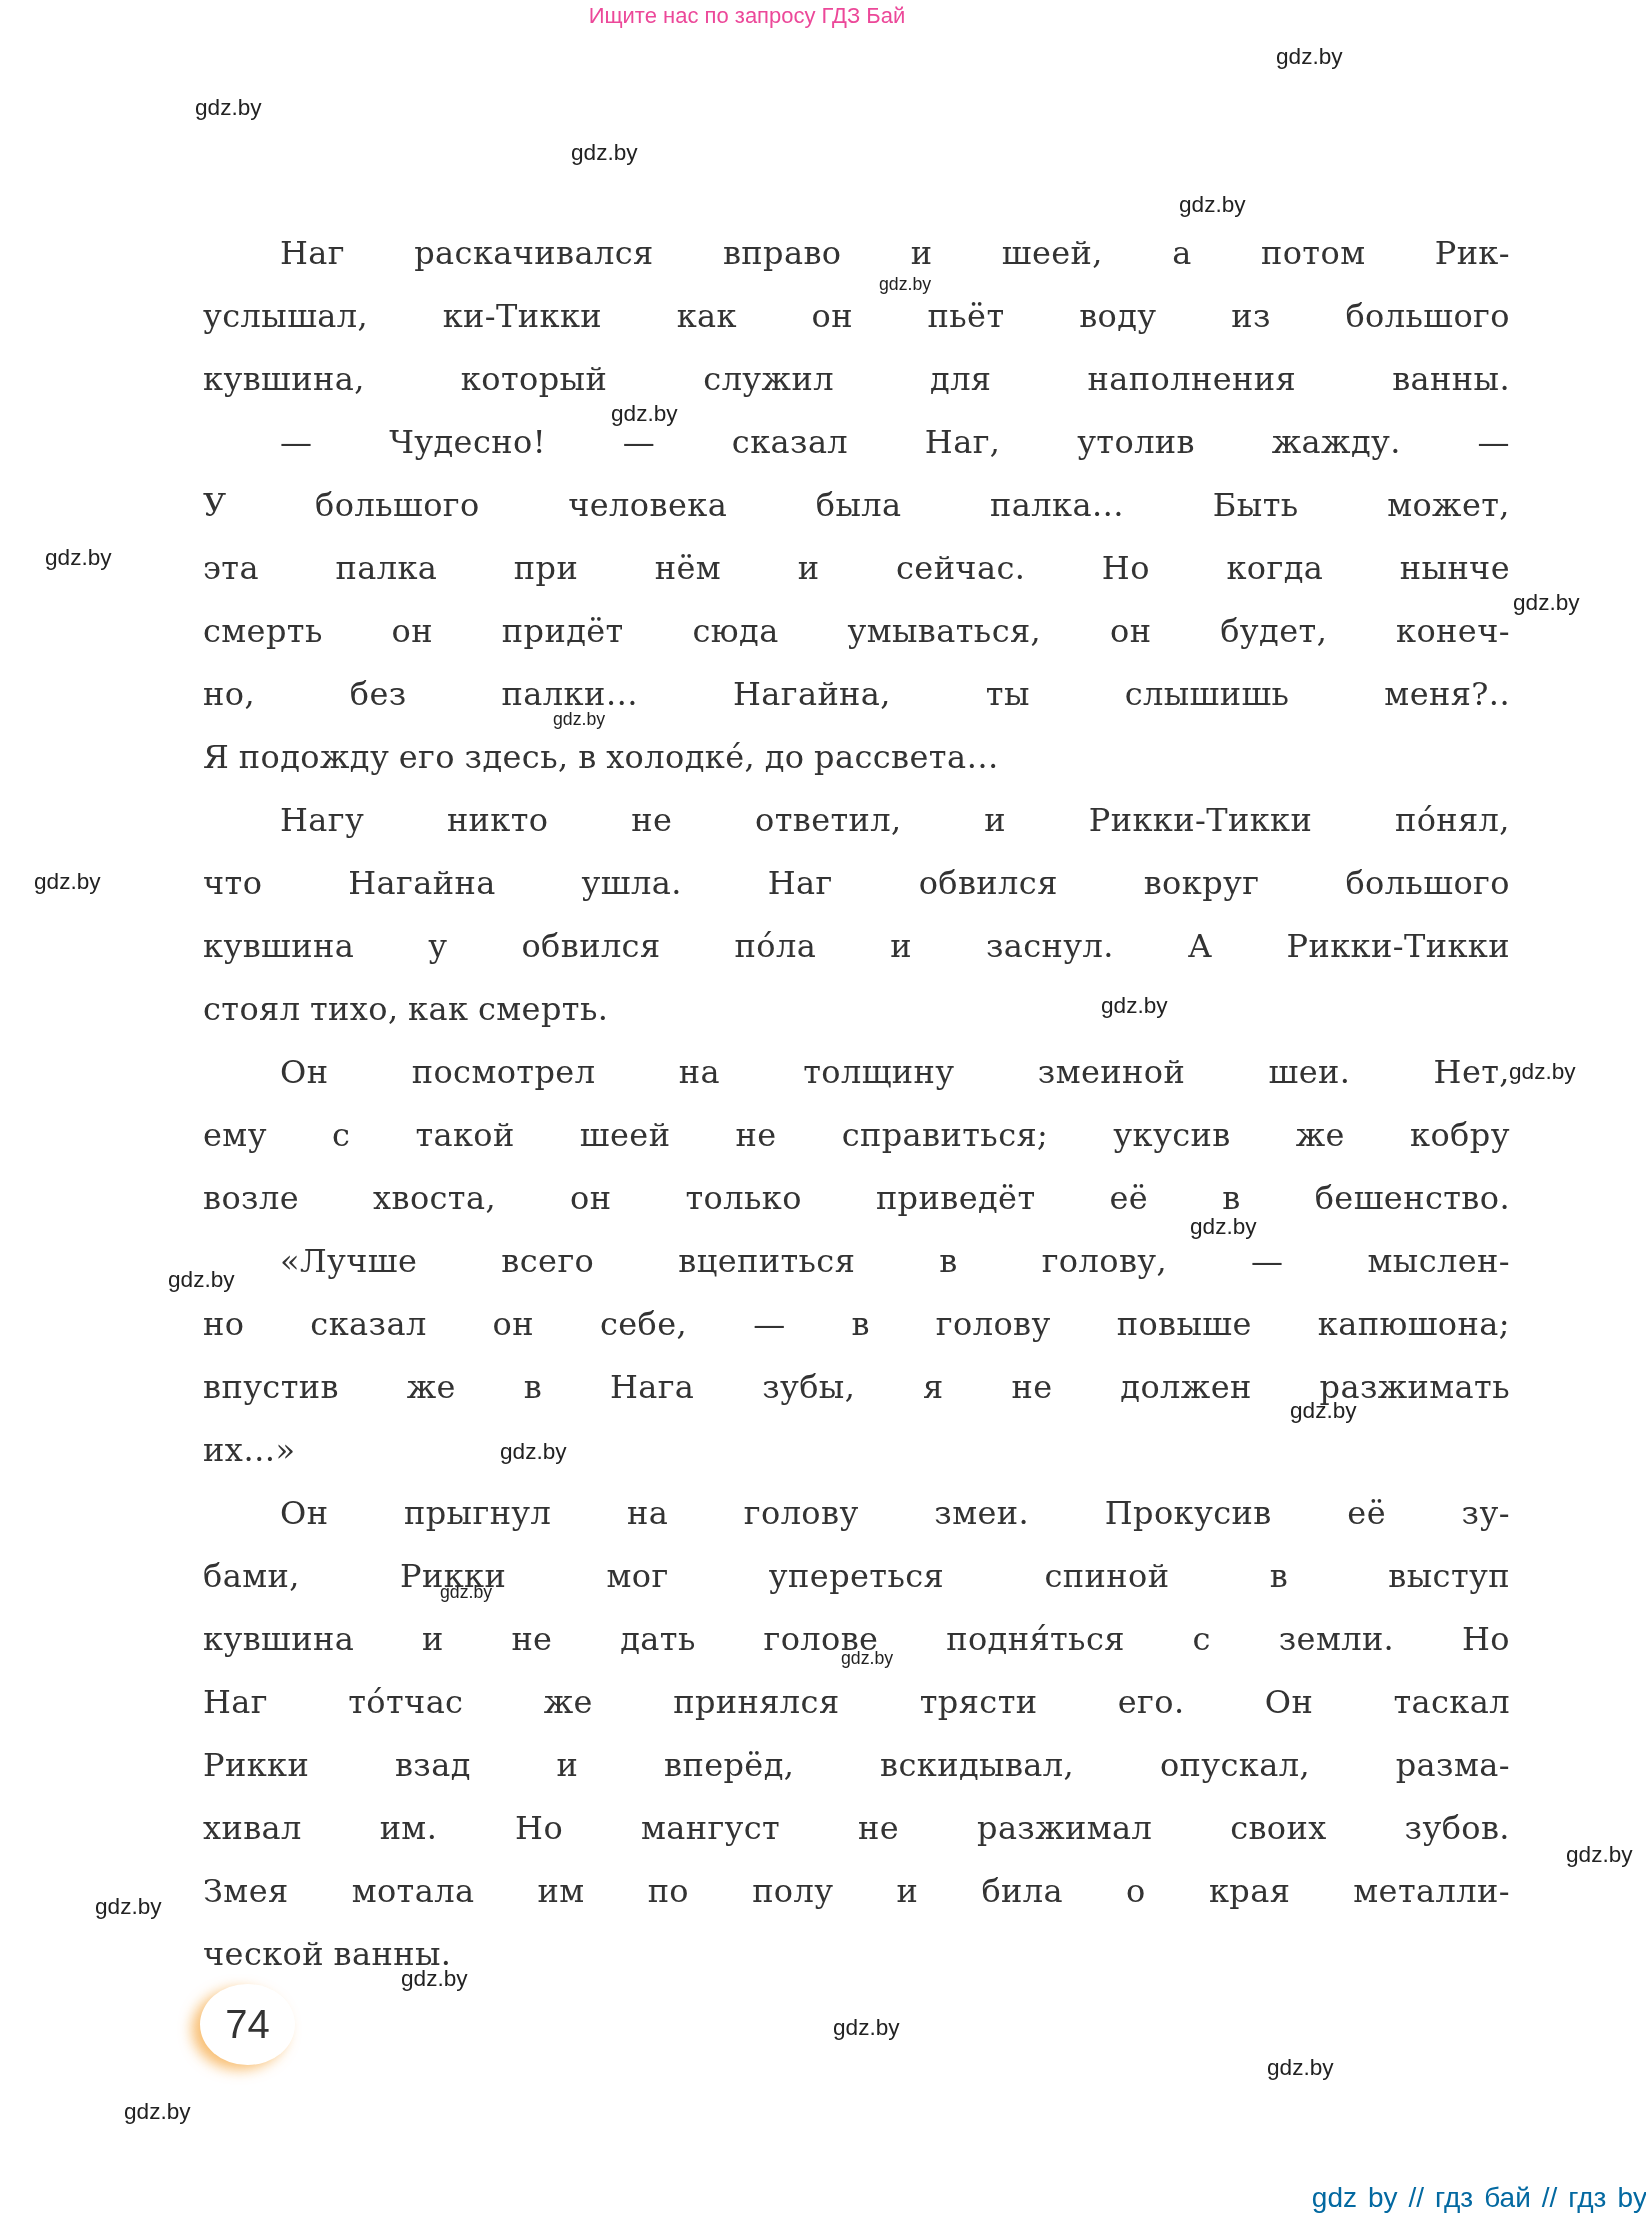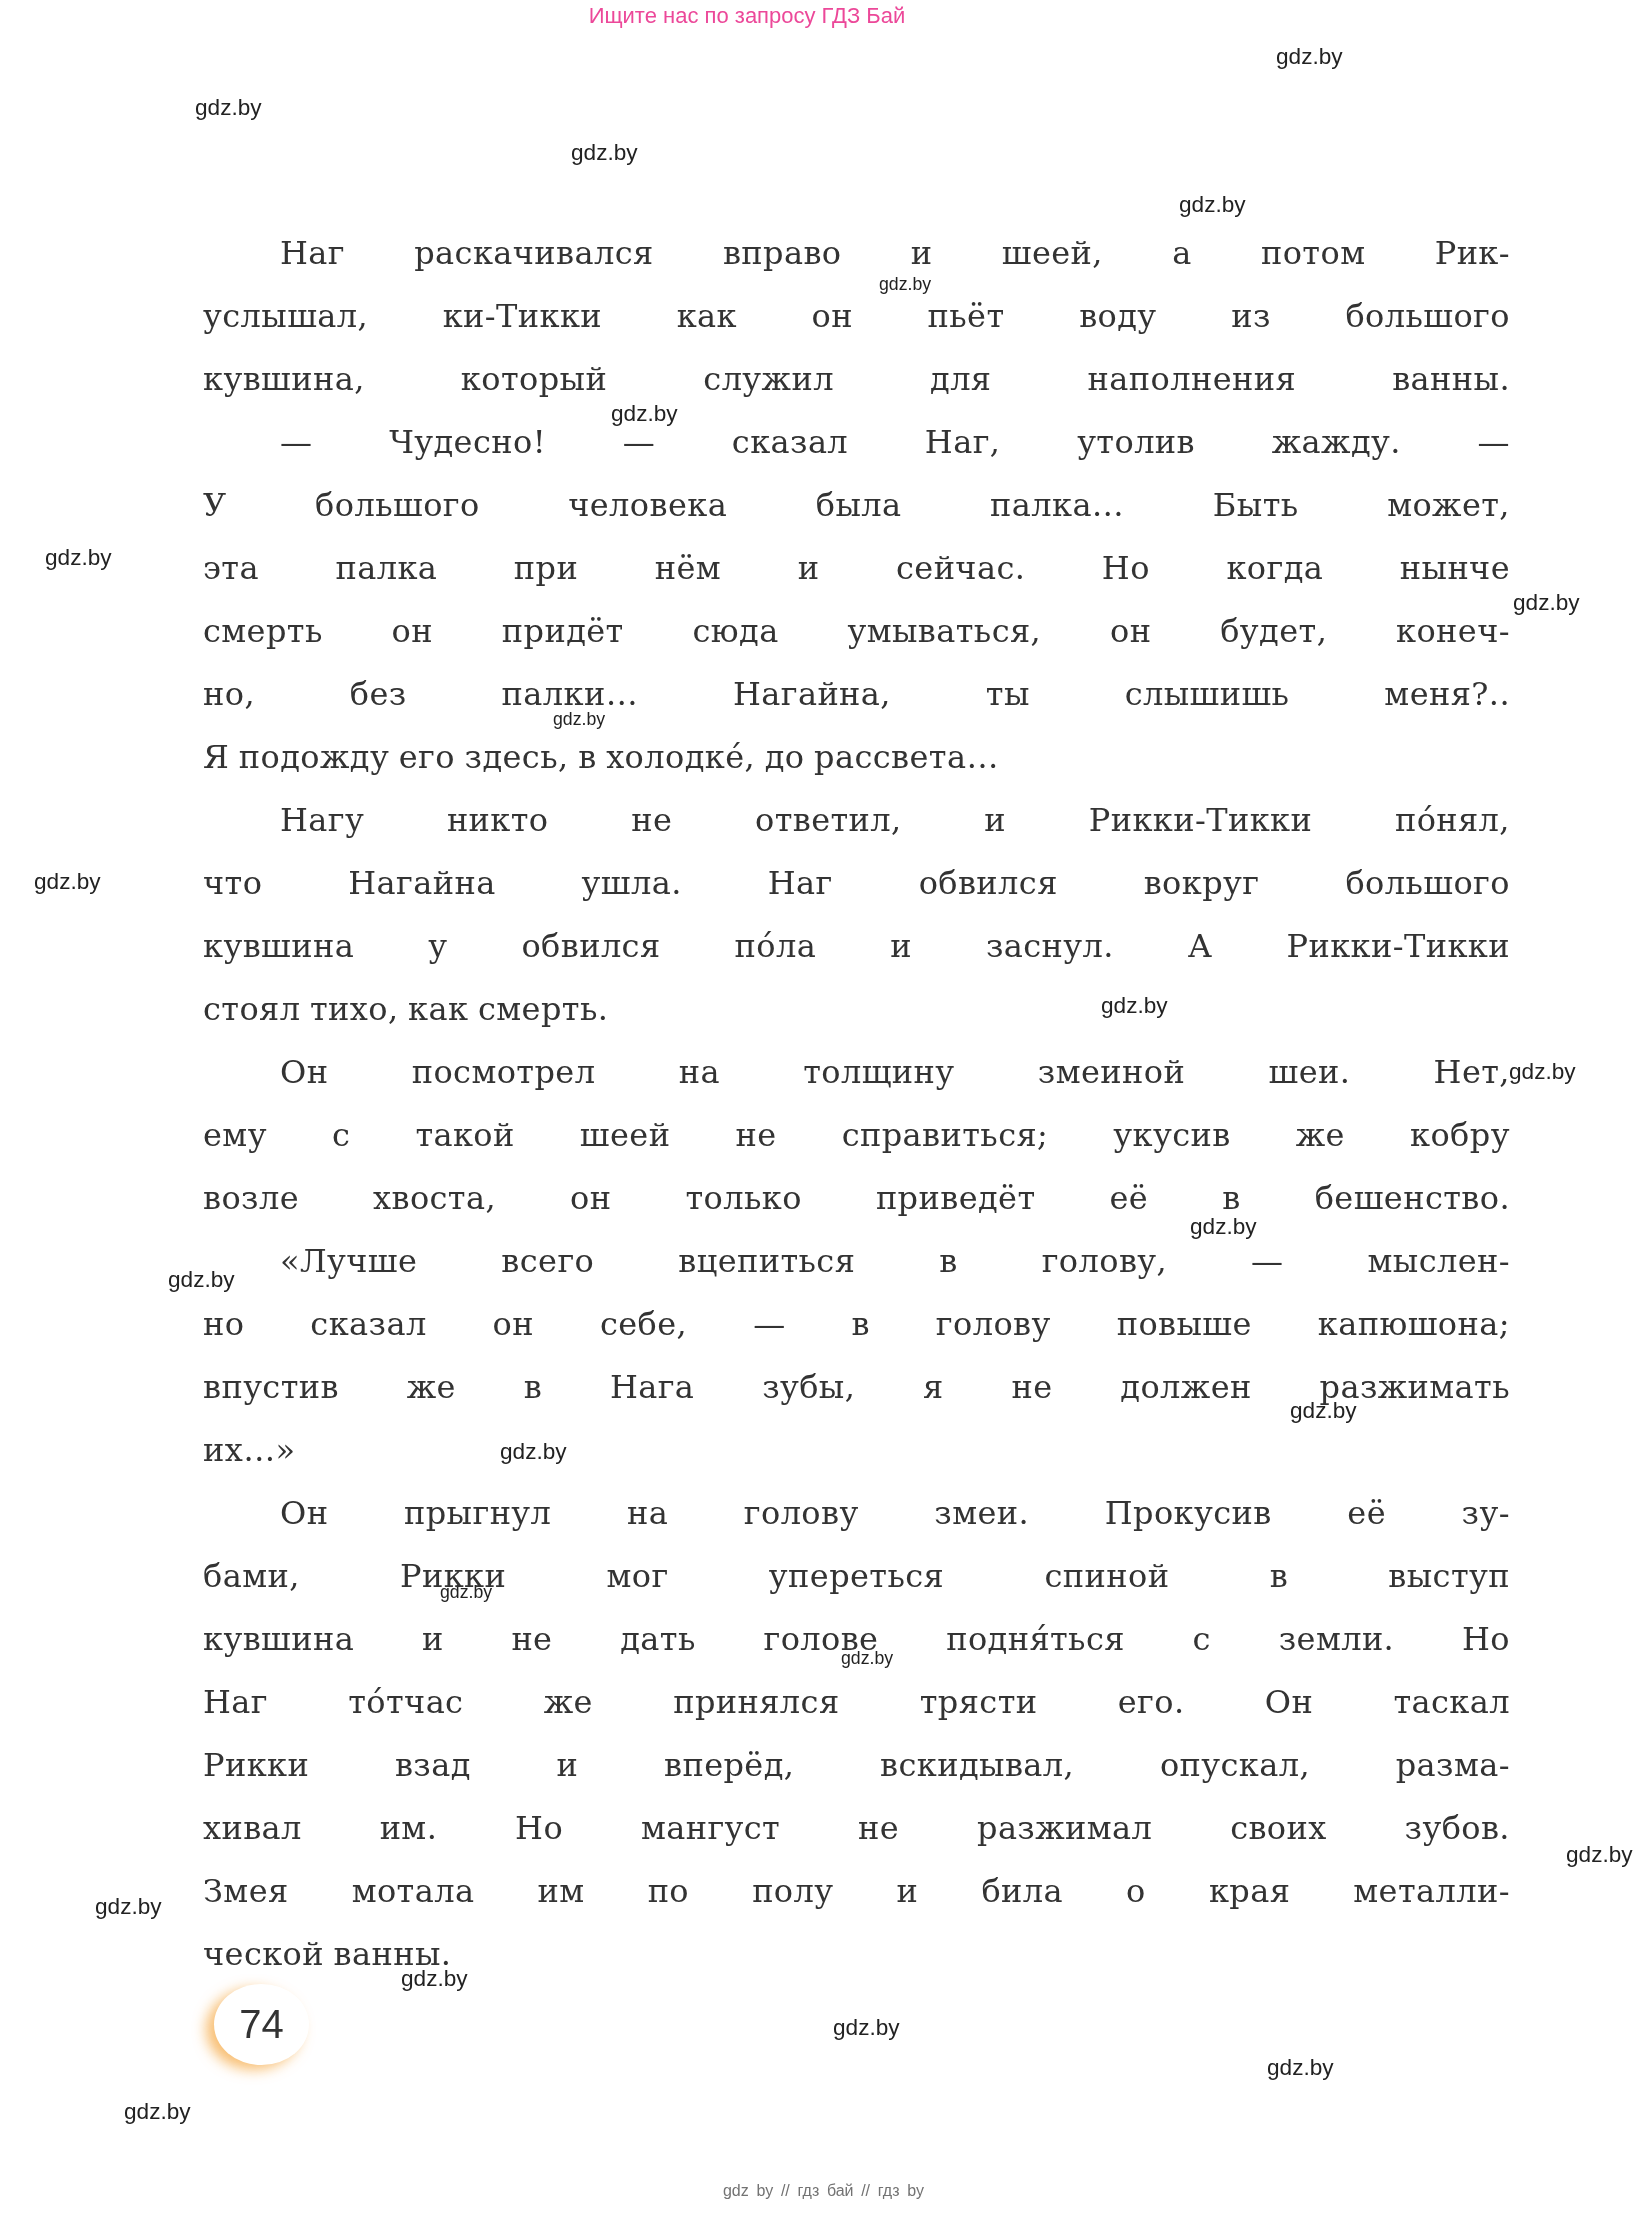--- a/index.html
+++ b/index.html
@@ -20,29 +20,29 @@
   }
   .line {
     height: 63px; line-height: 63px; font-size: 32px;
     white-space: nowrap; letter-spacing: 0.4px;
     display: flex; justify-content: space-between;
   }
   .line.indent { padding-left: 77px; }
   .line.last { justify-content: flex-start; }
   .line span.w { display: inline-block; }
   .page-num {
-    position: absolute; left: 214px; top: 1984px; width: 95px; height: 81px;
+    position: absolute; left: 200px; top: 1984px; width: 95px; height: 81px;
     border-radius: 50%; background: #ffffff;
     box-shadow: -8px 4.8px 13px rgba(245, 170, 70, 0.75);
     display: flex; align-items: center; justify-content: center;
     font-family: "Liberation Sans", sans-serif; font-size: 40px; color: #333333;
   }
   .footer {
-    position: absolute; left: 0; top: 2182px; width: 1647px; text-align: center;
-    font-family: "Liberation Sans", sans-serif; font-size: 16px; color: #737373;
+    position: absolute; left: 0; top: 2182px; width: 1647px; text-align: right;
+    font-family: "Liberation Sans", sans-serif; font-size: 28px; color: #0369a1;
     word-spacing: 3.2px;
   }
 </style>
 </head>
 <body>
 
 <div class="top-banner">Ищите нас по запросу ГДЗ Бай</div>
 
 <div id="wm-layer">
     <div class="wm" style="left: 1276px; top: 44px;">gdz.by</div>

